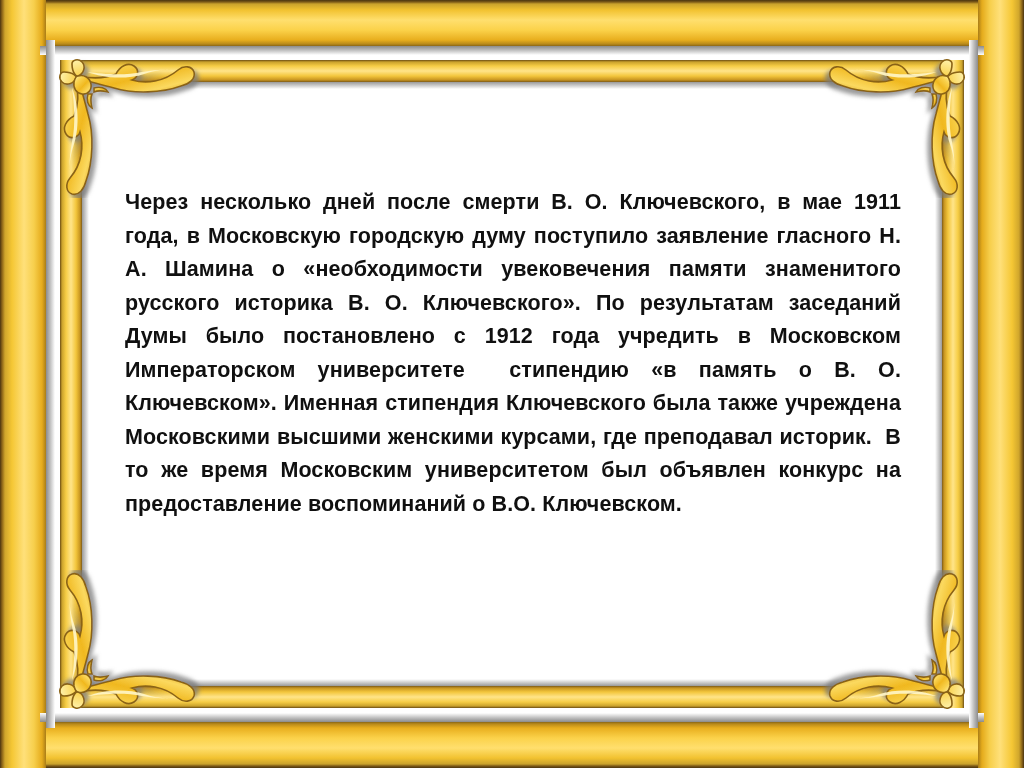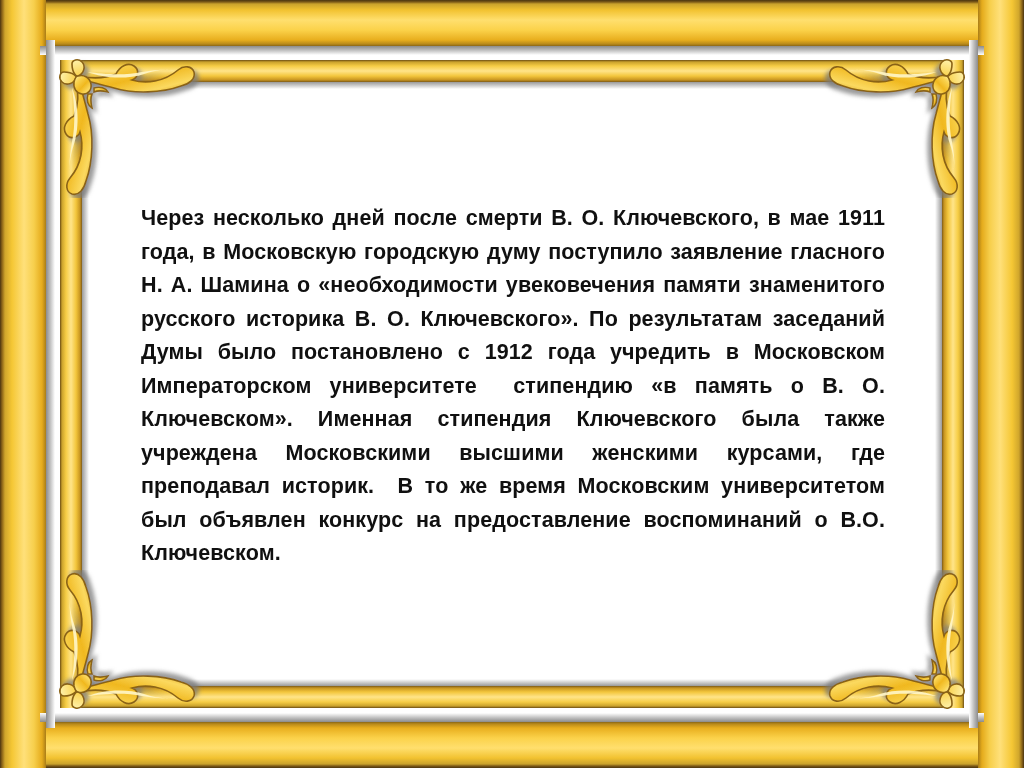--- a/index.html
+++ b/index.html
@@ -118,21 +118,21 @@
   .orn-br { right: 58px; bottom: 58px; transform: scale(-1,-1); }
 
   
   .content {
     position: absolute;
     left: 125px;
     top: 186px;
     width: 776px;
   }
   .body-text {
-    margin: 16px;
+    margin: 0;
     font-family: "Liberation Sans", sans-serif;
     font-size: 21.5px;
     font-weight: bold;
     line-height: 33.5px;
     color: #101010;
     text-align: justify;
     text-justify: inter-word;
     white-space: pre-wrap;
     letter-spacing: 0.1px;
   }

